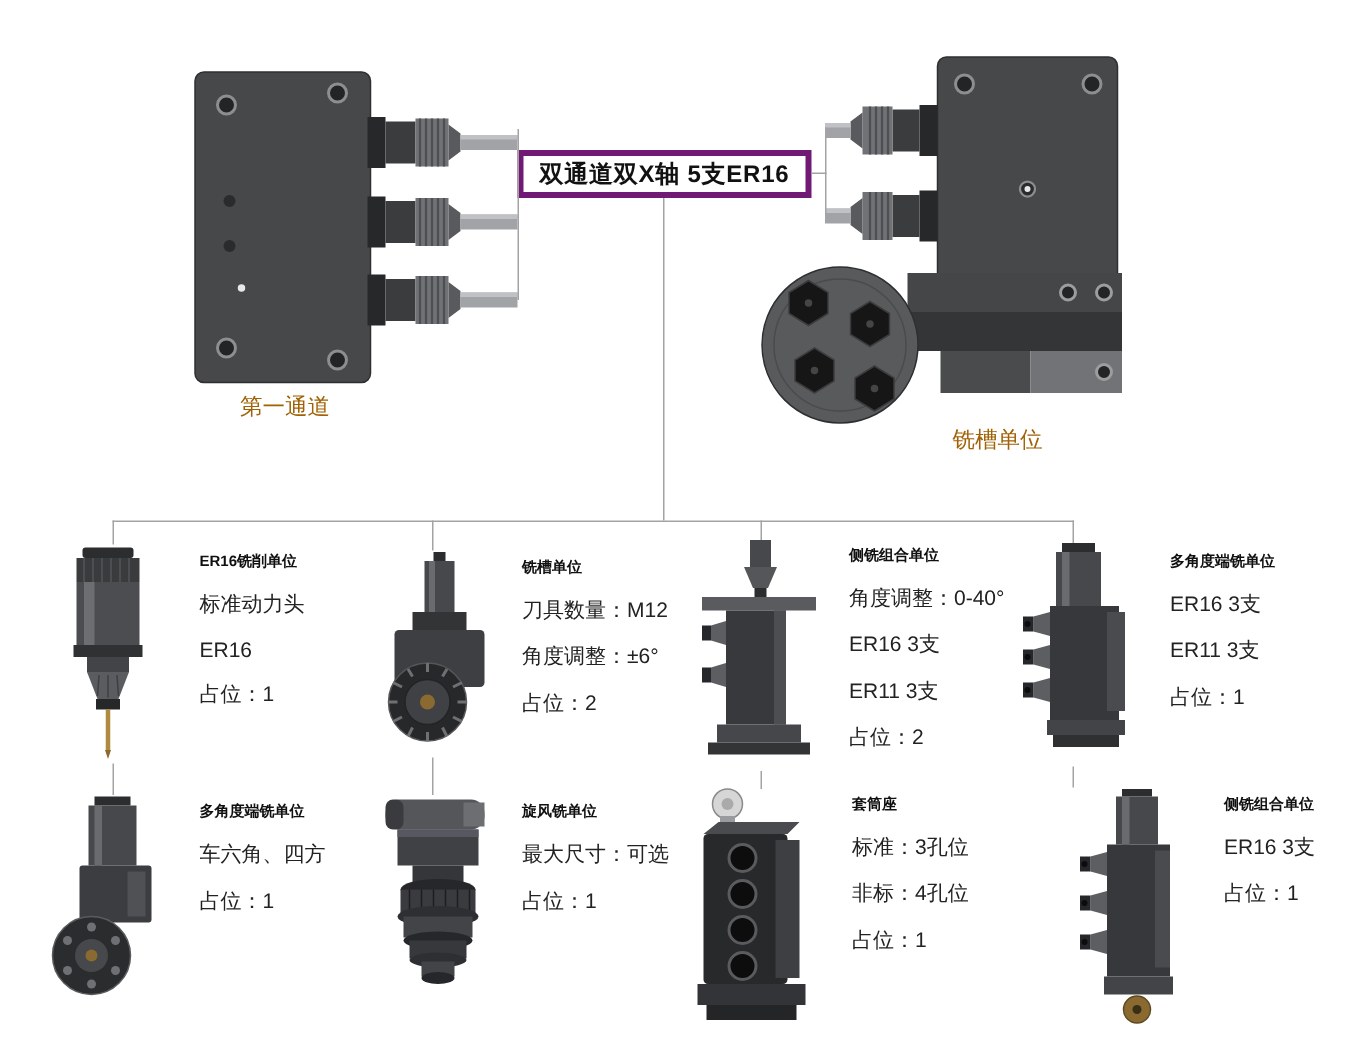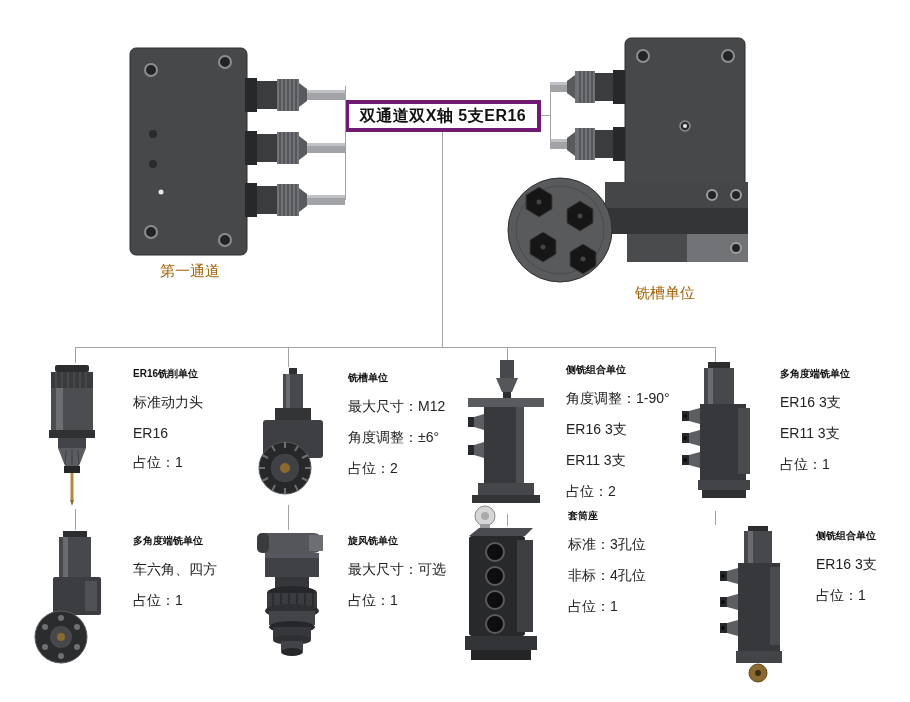--- a/index.html
+++ b/index.html
@@ -192,21 +192,21 @@
             <line x1="40" y1="82" x2="40" y2="76"></line>
           <line x1="50" y1="85" x2="53" y2="80"></line>
             <line x1="57" y1="92" x2="63" y2="89"></line>
         </g>
         <circle cx="40" cy="102" r="15" fill="#404144" stroke="#232426"></circle>
         <circle cx="40" cy="102" r="5" fill="#8a6a30"></circle>
       </svg>
     </div>
     <div class="info">
       <div class="u-title">铣槽单位</div>
-      <div class="u-spec">最大尺寸：M12</div>
+      <div class="u-spec">刀具数量：M12</div>
       <div class="u-spec">角度调整：±6°</div>
       <div class="u-spec">占位：2</div>
 
     </div>
   </div>
 
   <div class="card" style="left:458px;top:358px">
     <div class="photo">
       <svg width="95" height="158" viewBox="0 0 95 158">
         <rect x="42" y="2" width="14" height="18" fill="#47484c"></rect>
@@ -218,21 +218,21 @@
         <polygon points="26,56 16,59 16,69 26,72" fill="#5d5e62"></polygon>
         <rect x="10" y="59" width="6" height="10" fill="#26272a"></rect>
         <polygon points="26,84 16,87 16,97 26,100" fill="#5d5e62"></polygon>
         <rect x="10" y="87" width="6" height="10" fill="#26272a"></rect>
         <rect x="20" y="125" width="56" height="12" fill="#46474a"></rect>
         <rect x="14" y="137" width="68" height="8" fill="#333436"></rect>
       </svg>
     </div>
     <div class="info">
       <div class="u-title">侧铣组合单位</div>
-      <div class="u-spec">角度调整：1-90°</div>
+      <div class="u-spec">角度调整：0-40°</div>
       <div class="u-spec">ER16 3支</div>
       <div class="u-spec">ER11 3支</div>
       <div class="u-spec">占位：2</div>
     </div>
   </div>
 
   <div class="card" style="left:672px;top:362px">
     <div class="photo">
       <svg width="95" height="150" viewBox="0 0 95 150">
         <rect x="36" y="0" width="22" height="6" fill="#2c2d2f"></rect>
@@ -322,21 +322,21 @@
       </svg>
     </div>
     <div class="info">
       <div class="u-title">旋风铣单位</div>
       <div class="u-spec">最大尺寸：可选</div>
       <div class="u-spec">占位：1</div>
 
     </div>
   </div>
 
-  <div class="card" style="left:455px;top:504px">
+  <div class="card" style="left:455px;top:524px">
     <div class="photo">
       <svg width="100" height="165" viewBox="0 0 100 165">
         <circle cx="30" cy="12" r="10" fill="#d6d6d6" stroke="#8a8a8a"></circle>
         <circle cx="30" cy="12" r="4" fill="#aaaaaa"></circle>
         <rect x="25" y="20" width="10" height="12" fill="#9a9b9e"></rect>
         <polygon points="14,32 70,32 78,24 24,24" fill="#4a4b4e"></polygon>
         <rect x="14" y="32" width="56" height="100" rx="3" fill="#28292b"></rect>
         <rect x="62" y="36" width="16" height="92" fill="#3e3f42"></rect>
         <g fill="#0d0d0e" stroke="#5a5b5e" stroke-width="2">
           <circle cx="40" cy="48" r="9"></circle>

